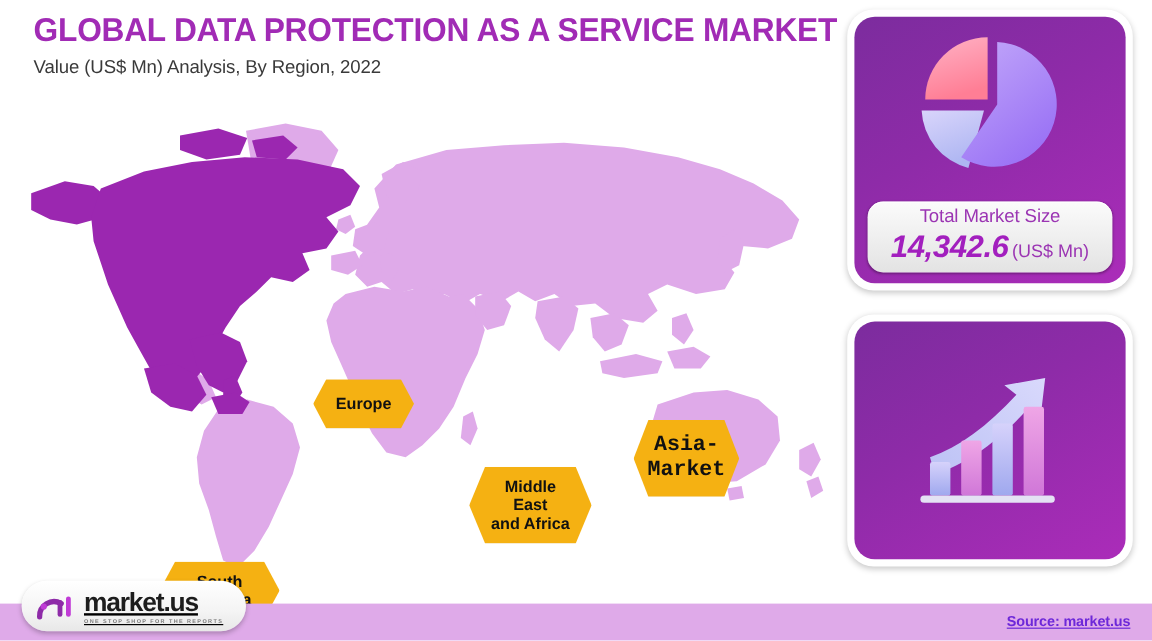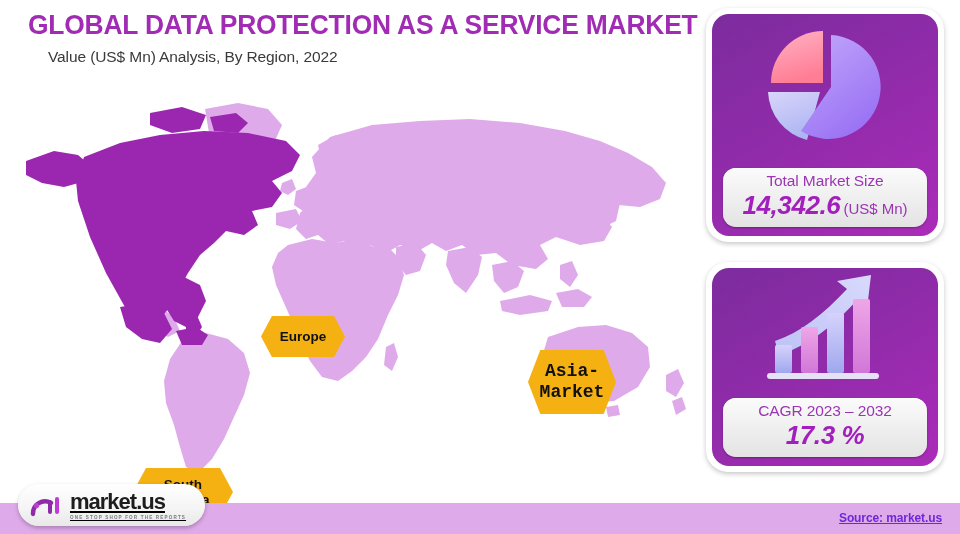--- a/index.html
+++ b/index.html
@@ -40,21 +40,20 @@
     transform-origin: left center;
     margin: 0;
   }
   #subtitle {
     font-family: "Liberation Sans", sans-serif;
     font-size: 15.5px;
     color: #3a3a3a;
     margin-top: 7px;
     letter-spacing: -0.1px;
     white-space: nowrap;
-    margin-left: 20px;
   }
 
   
   #map-wrap {
     position: absolute;
     left: 0px;
     top: 95px;
     width: 700px;
     height: 390px;
   }
@@ -314,20 +313,27 @@
       <span class="txt">Europe</span>
     </div>
 
     <div class="hex-label" id="hex-asia-pacific">
       <span class="txt">
         <span>Asia-</span><br>
         <span>Market</span>
       </span>
     </div>
 
+    <div class="hex-label" id="hex-middle-east-africa">
+      <span class="txt">
+        <span>Middle</span><br>
+        <span>East</span><br>
+        <span>and Africa</span>
+      </span>
+    </div>
 
     <div class="hex-label" id="hex-south-america">
       <span class="txt">
         <span>South</span><br>
         <span>America</span>
       </span>
     </div>
   </div>
 
   <div class="kpi-card" id="card-market-size">
@@ -387,26 +393,20 @@
           <path d="M20 72 C44 64 68 46 92 20 L82 12 L116 6 L112 40 L102 31
                    C78 58 50 78 24 86 Z" fill="url(#aLav)"></path>
 
           <rect x="20" y="76" width="17" height="28" rx="2" fill="url(#bLav)"></rect>
           <rect x="46" y="58" width="17" height="46" rx="2" fill="url(#bPink)"></rect>
           <rect x="72" y="44" width="17" height="60" rx="2" fill="url(#bLav)"></rect>
           <rect x="98" y="30" width="17" height="74" rx="2" fill="url(#bPink)"></rect>
 
           <rect x="12" y="104" width="112" height="6" rx="3" fill="#E4E2F4"></rect>
         </svg>
-      </div>
-      <div class="kpi-readout">
-        <div class="kpi-caption">CAGR 2023 – 2032</div>
-        <div class="kpi-value-row">
-          <span class="kpi-value">17.3 %</span>
-        </div>
       </div>
     </div>
   </div>
 
   <div id="footer-bar"></div>
 
   <div id="logo-pill">
     <svg width="34" height="26" viewBox="0 0 34 26">
       <path d="M3 22 A12 12 0 0 1 21 11" fill="none" stroke="#8E2BA8" stroke-width="4.4" stroke-linecap="round"></path>
       <circle cx="6.5" cy="13.5" r="2.6" fill="#C03BD6"></circle>

